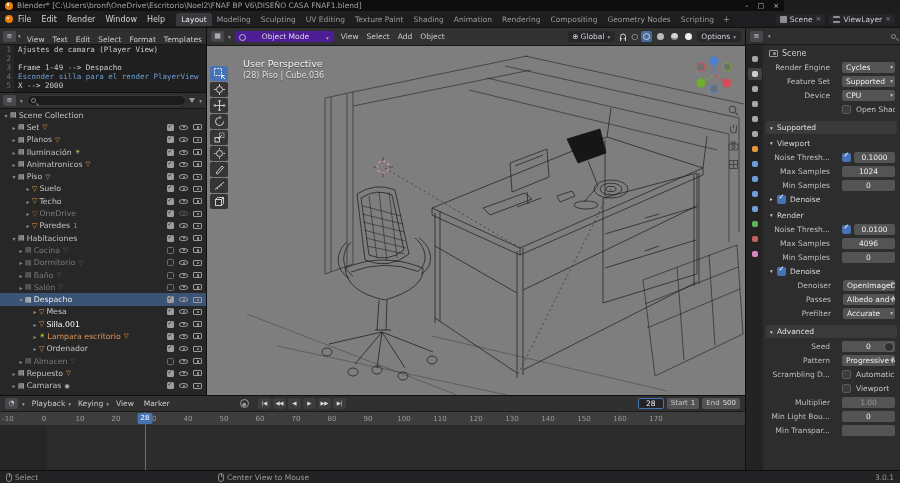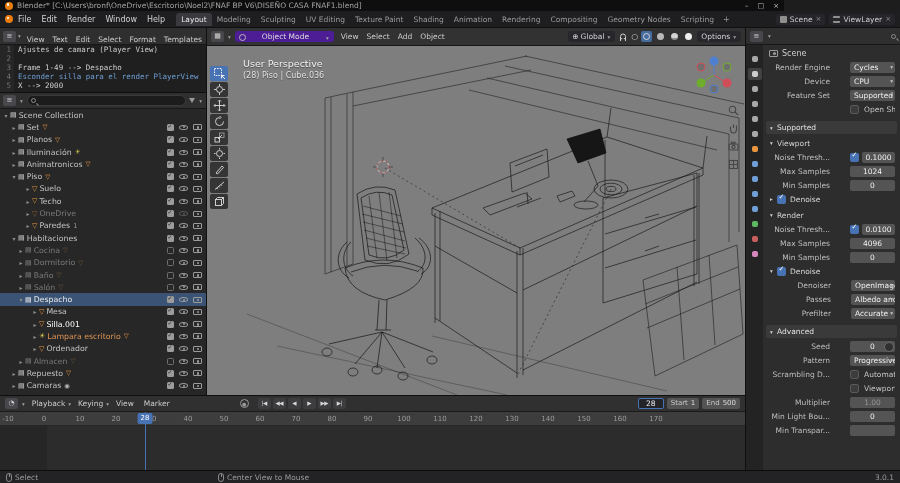--- a/index.html
+++ b/index.html
@@ -104,21 +104,21 @@
 .ptabs{position:absolute;left:0;top:17px;bottom:0;width:17px;background:#232323;display:flex;flex-direction:column;align-items:center;gap:3px;padding-top:8px}
 .ptab{width:14px;height:12px;border-radius:2px;display:flex;align-items:center;justify-content:center}
 .ptab.active{background:#424242}
 .pdot{width:6px;height:6px;border-radius:2px}
 .pcontent{position:absolute;left:17px;top:17px;right:0;bottom:0;background:#2d2d2d;overflow:hidden}
 .bcrumb{display:flex;align-items:center;gap:4px;padding:4px 6px 2px;font-size:8px;color:#cfcfcf}
 .cam-ic{width:9px;height:7px;border:1px solid #9c9c9c;border-radius:1px;position:relative;flex:none}
 .cam-ic::after{content:"";position:absolute;left:2.5px;top:1px;width:3px;height:3px;border-radius:50%;background:#9c9c9c}
 .prow{display:flex;align-items:center;height:14px;padding:0 5px 0 7px;font-size:7.5px;position:relative}
 .sarr{display:none;width:7px;font-size:5.5px;color:#cfcfcf;flex:none}
-.plabel{width:60px;text-align:right;margin-right:20px;color:#bfbfbf;white-space:nowrap;overflow:hidden;flex:none;order:1}
+.plabel{width:60px;text-align:right;margin-right:12px;color:#bfbfbf;white-space:nowrap;overflow:hidden;flex:none;order:1}
 .pcheck{display:none;width:9px;height:9px;border-radius:2px;background:#545454;margin-right:3px;position:relative;flex:none;order:2}
 .pcheck.on{background:#4772b3}
 .pcheck.on::after{content:"✓";position:absolute;left:1.5px;top:-1.5px;font-size:7px;color:#fff}
 .pcheck.off{background:#3c3c3c;border:1px solid #5a5a5a}
 .pfield{flex:1;order:3;height:11px;line-height:11px;background:#545454;border-radius:2px;color:#f0f0f0;text-align:center;white-space:nowrap;overflow:hidden;position:relative}
 .prow.select .pfield{text-align:left;padding:0 9px 0 4px}
 .prow.select .pfield::after{content:"▾";position:absolute;right:2px;top:0;font-size:5.5px;color:#c9c9c9}
 .prow.section{background:#3a3a3a;border-radius:2px;margin:5px 3px 1px;height:13px;padding:0 4px}
 .prow.section .sarr{display:block}
 .prow.section .plabel{width:auto;flex:1;text-align:left;color:#e3e3e3;order:1}
@@ -797,30 +797,30 @@
 
           <div class="prow select">
 
             <span class="plabel">Render Engine</span>
 
             <span class="pfield">Cycles</span>
           </div>
 
           <div class="prow select">
 
+            <span class="plabel">Feature Set</span>
+
+            <span class="pfield">Supported</span>
+          </div>
+
+          <div class="prow select">
+
             <span class="plabel">Device</span>
 
             <span class="pfield">CPU</span>
-          </div>
-
-          <div class="prow select">
-
-            <span class="plabel">Feature Set</span>
-
-            <span class="pfield">Supported</span>
           </div>
 
           <div class="prow checklabel">
 
             <span class="plabel"></span>
             <span class="pcheck off"></span>
             <span class="pfield">Open Shading Lan...</span>
           </div>
 
           <div class="prow section">

